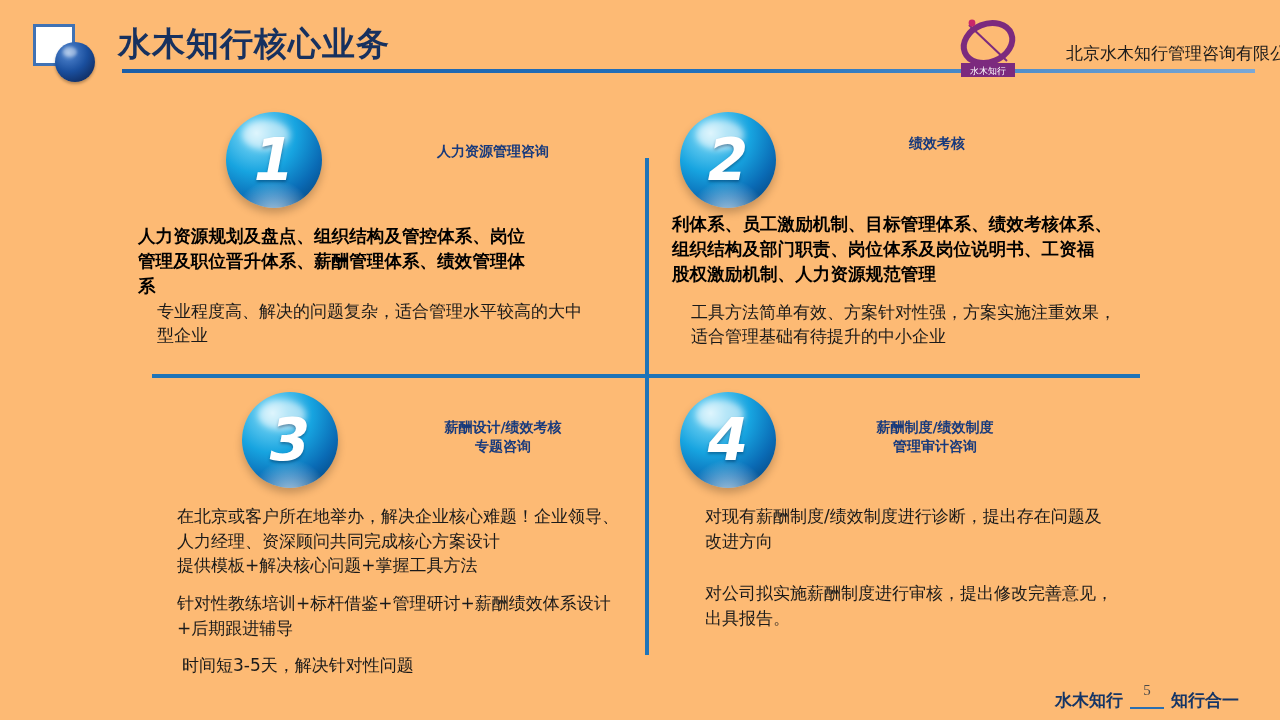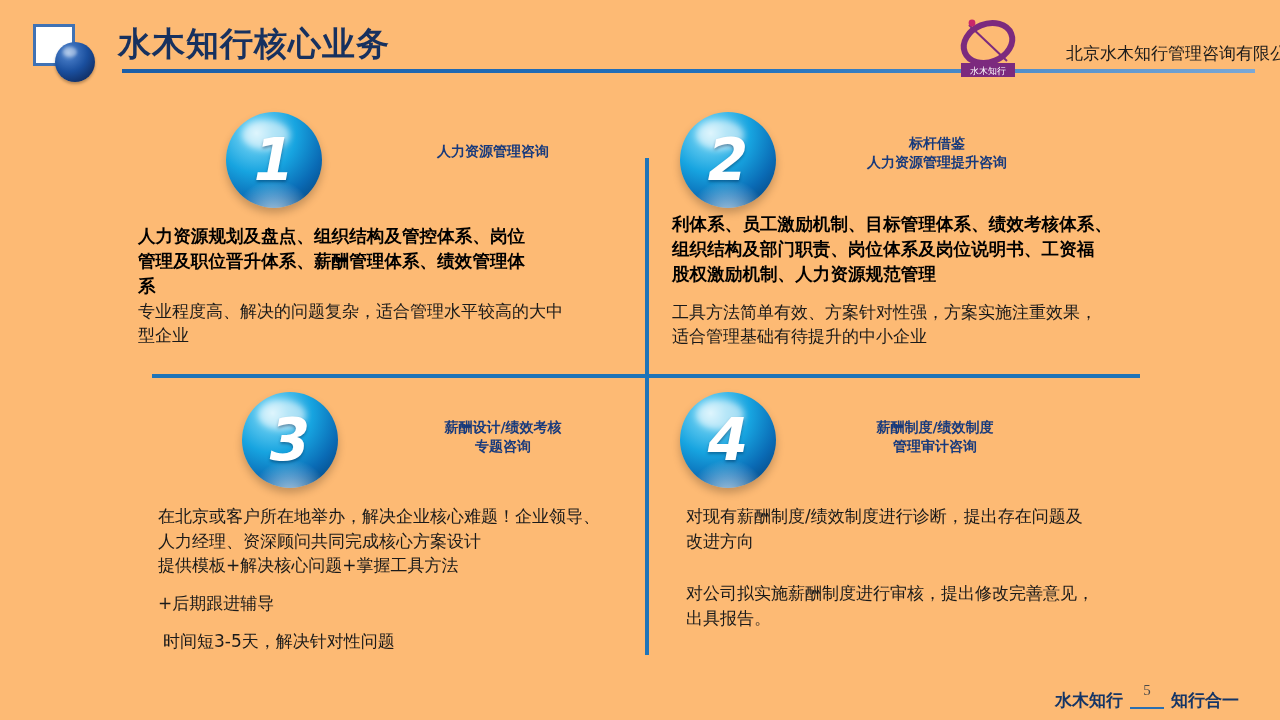--- a/index.html
+++ b/index.html
@@ -56,21 +56,21 @@
        display:flex;align-items:center;justify-content:center;
        color:#fff;font-size:58px;font-weight:bold;font-style:italic;
        font-family:"DejaVu Sans","Liberation Sans",sans-serif;
        text-shadow:0 2px 3px rgba(0,40,80,.45);line-height:1;}
 
   .q-title{position:absolute;color:#183a7c;font-weight:bold;font-size:14px;line-height:1.38;
            text-align:center;font-family:"DejaVu Sans","Liberation Sans",sans-serif;}
 
   .q-body{position:absolute;left:0;font-family:"DejaVu Sans","Liberation Sans",sans-serif;}
   .b-strong{color:#000;font-weight:bold;font-size:17.5px;line-height:1.42;letter-spacing:.1px;}
-  .b-norm{color:#1a1a1a;font-weight:normal;font-size:17px;line-height:1.45;}
+  .b-norm{color:#1a1a1a;font-weight:normal;font-size:17px;line-height:1.45;margin-left:19px;}
   .gap{height:13px;}
 
   
   .footer{position:absolute;left:1055px;top:682px;height:30px;
           display:flex;align-items:flex-end;white-space:nowrap;}
   .f-txt{font-size:17px;font-weight:bold;color:#143566;
          font-family:"DejaVu Sans","Liberation Sans",sans-serif;}
   .f-pagewrap{position:relative;width:38px;height:26px;margin:0 5px;}
   .f-page{position:absolute;left:0;top:-4px;width:38px;text-align:center;font-size:15px;color:#4a4a4a;
           font-family:"Liberation Serif","DejaVu Serif",serif;}
@@ -125,22 +125,21 @@
         <div>型企业</div>
       </div>
     </div>
   </div>
 
   <div class="quad q2">
     <div class="orb" style="left:8px;top:0;">
       <div class="orb-num">2</div>
     </div>
     <div class="q-title" style="left:120px;top:22px;width:290px;">
-      <div>标杆借鉴</div>
-      <div>人力资源管理提升咨询</div>
+      <div>绩效考核</div>
     </div>
 
     <div class="q-body" style="top:100px;width:480px;">
       <div class="b-strong">
         <div>利体系、员工激励机制、目标管理体系、绩效考核体系、</div>
         <div>组织结构及部门职责、岗位体系及岗位说明书、工资福</div>
         <div>股权激励机制、人力资源规范管理</div>
       </div>
       <div class="gap"></div>
       <div class="b-norm">
@@ -160,20 +159,21 @@
     </div>
 
     <div class="q-body" style="top:112px;left:20px;width:500px;">
       <div class="b-norm">
         <div>在北京或客户所在地举办，解决企业核心难题！企业领导、</div>
         <div>人力经理、资深顾问共同完成核心方案设计</div>
         <div>提供模板+解决核心问题+掌握工具方法</div>
       </div>
       <div class="gap"></div>
       <div class="b-norm">
+        <div>针对性教练培训+标杆借鉴+管理研讨+薪酬绩效体系设计</div>
         <div>+后期跟进辅导</div>
       </div>
       <div class="gap"></div>
       <div class="b-norm" style="padding-left:5px;">
         <div>时间短3-5天，解决针对性问题</div>
       </div>
     </div>
   </div>
 
   <div class="quad q4">

